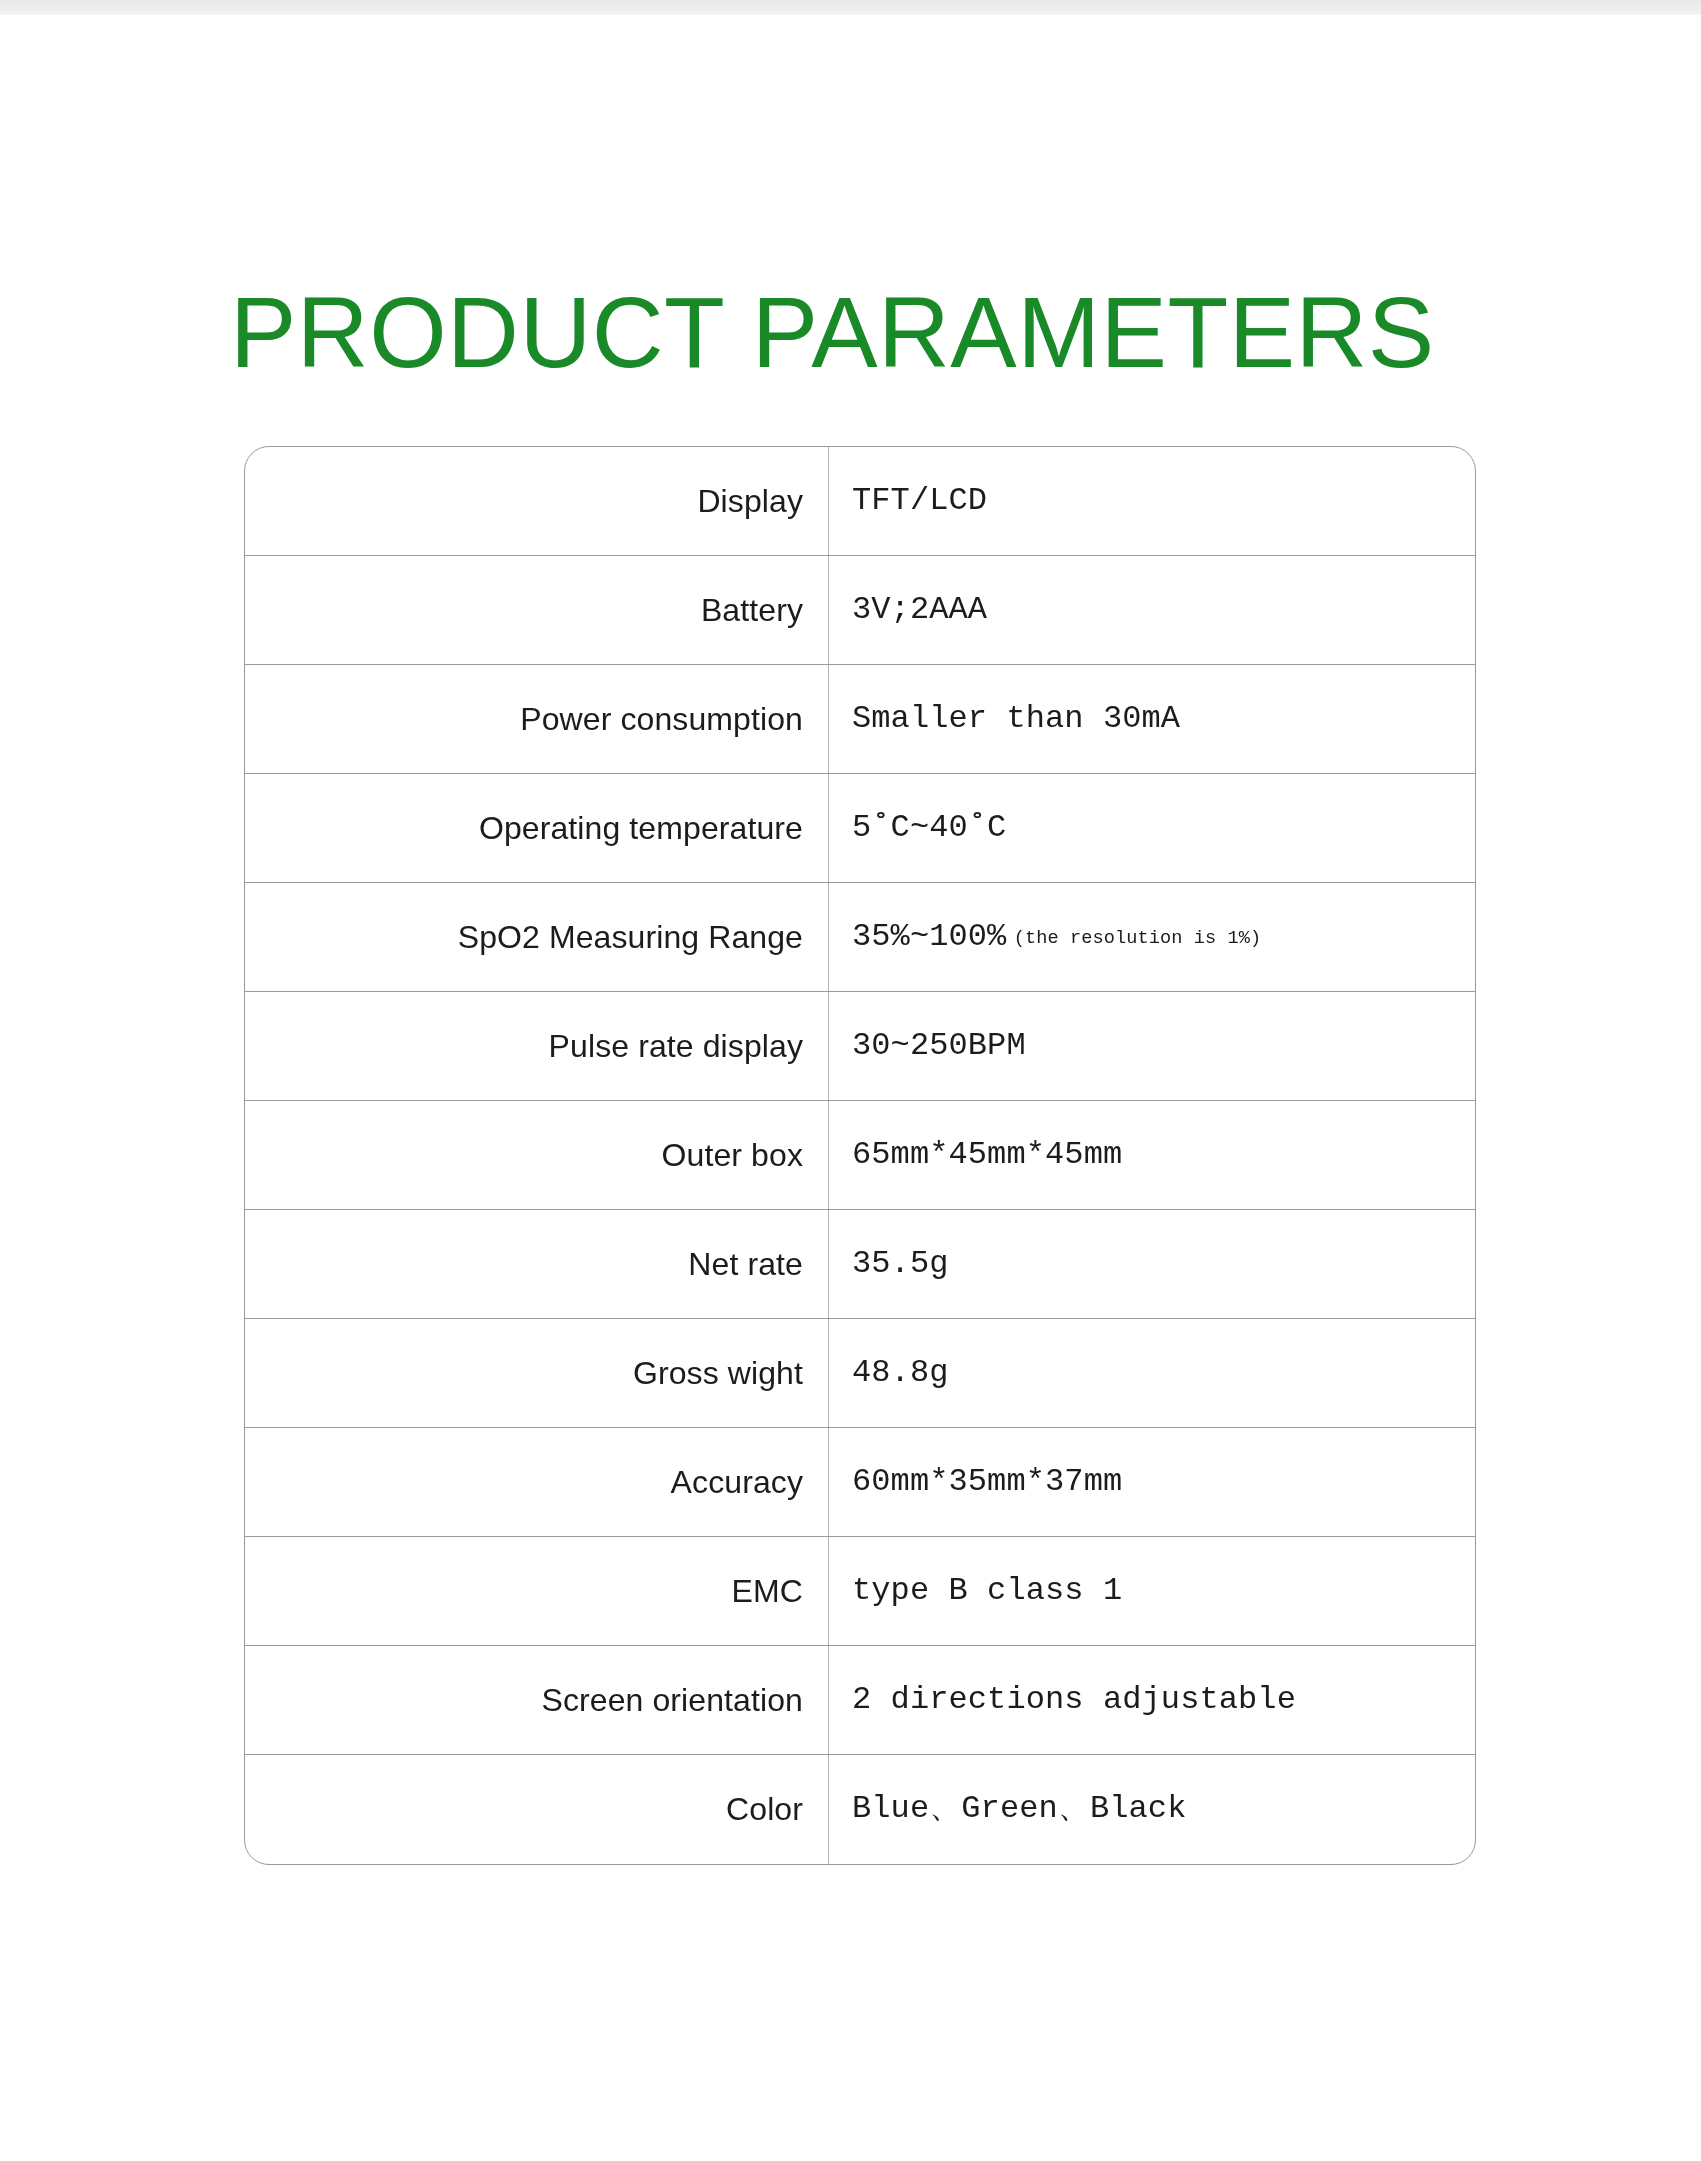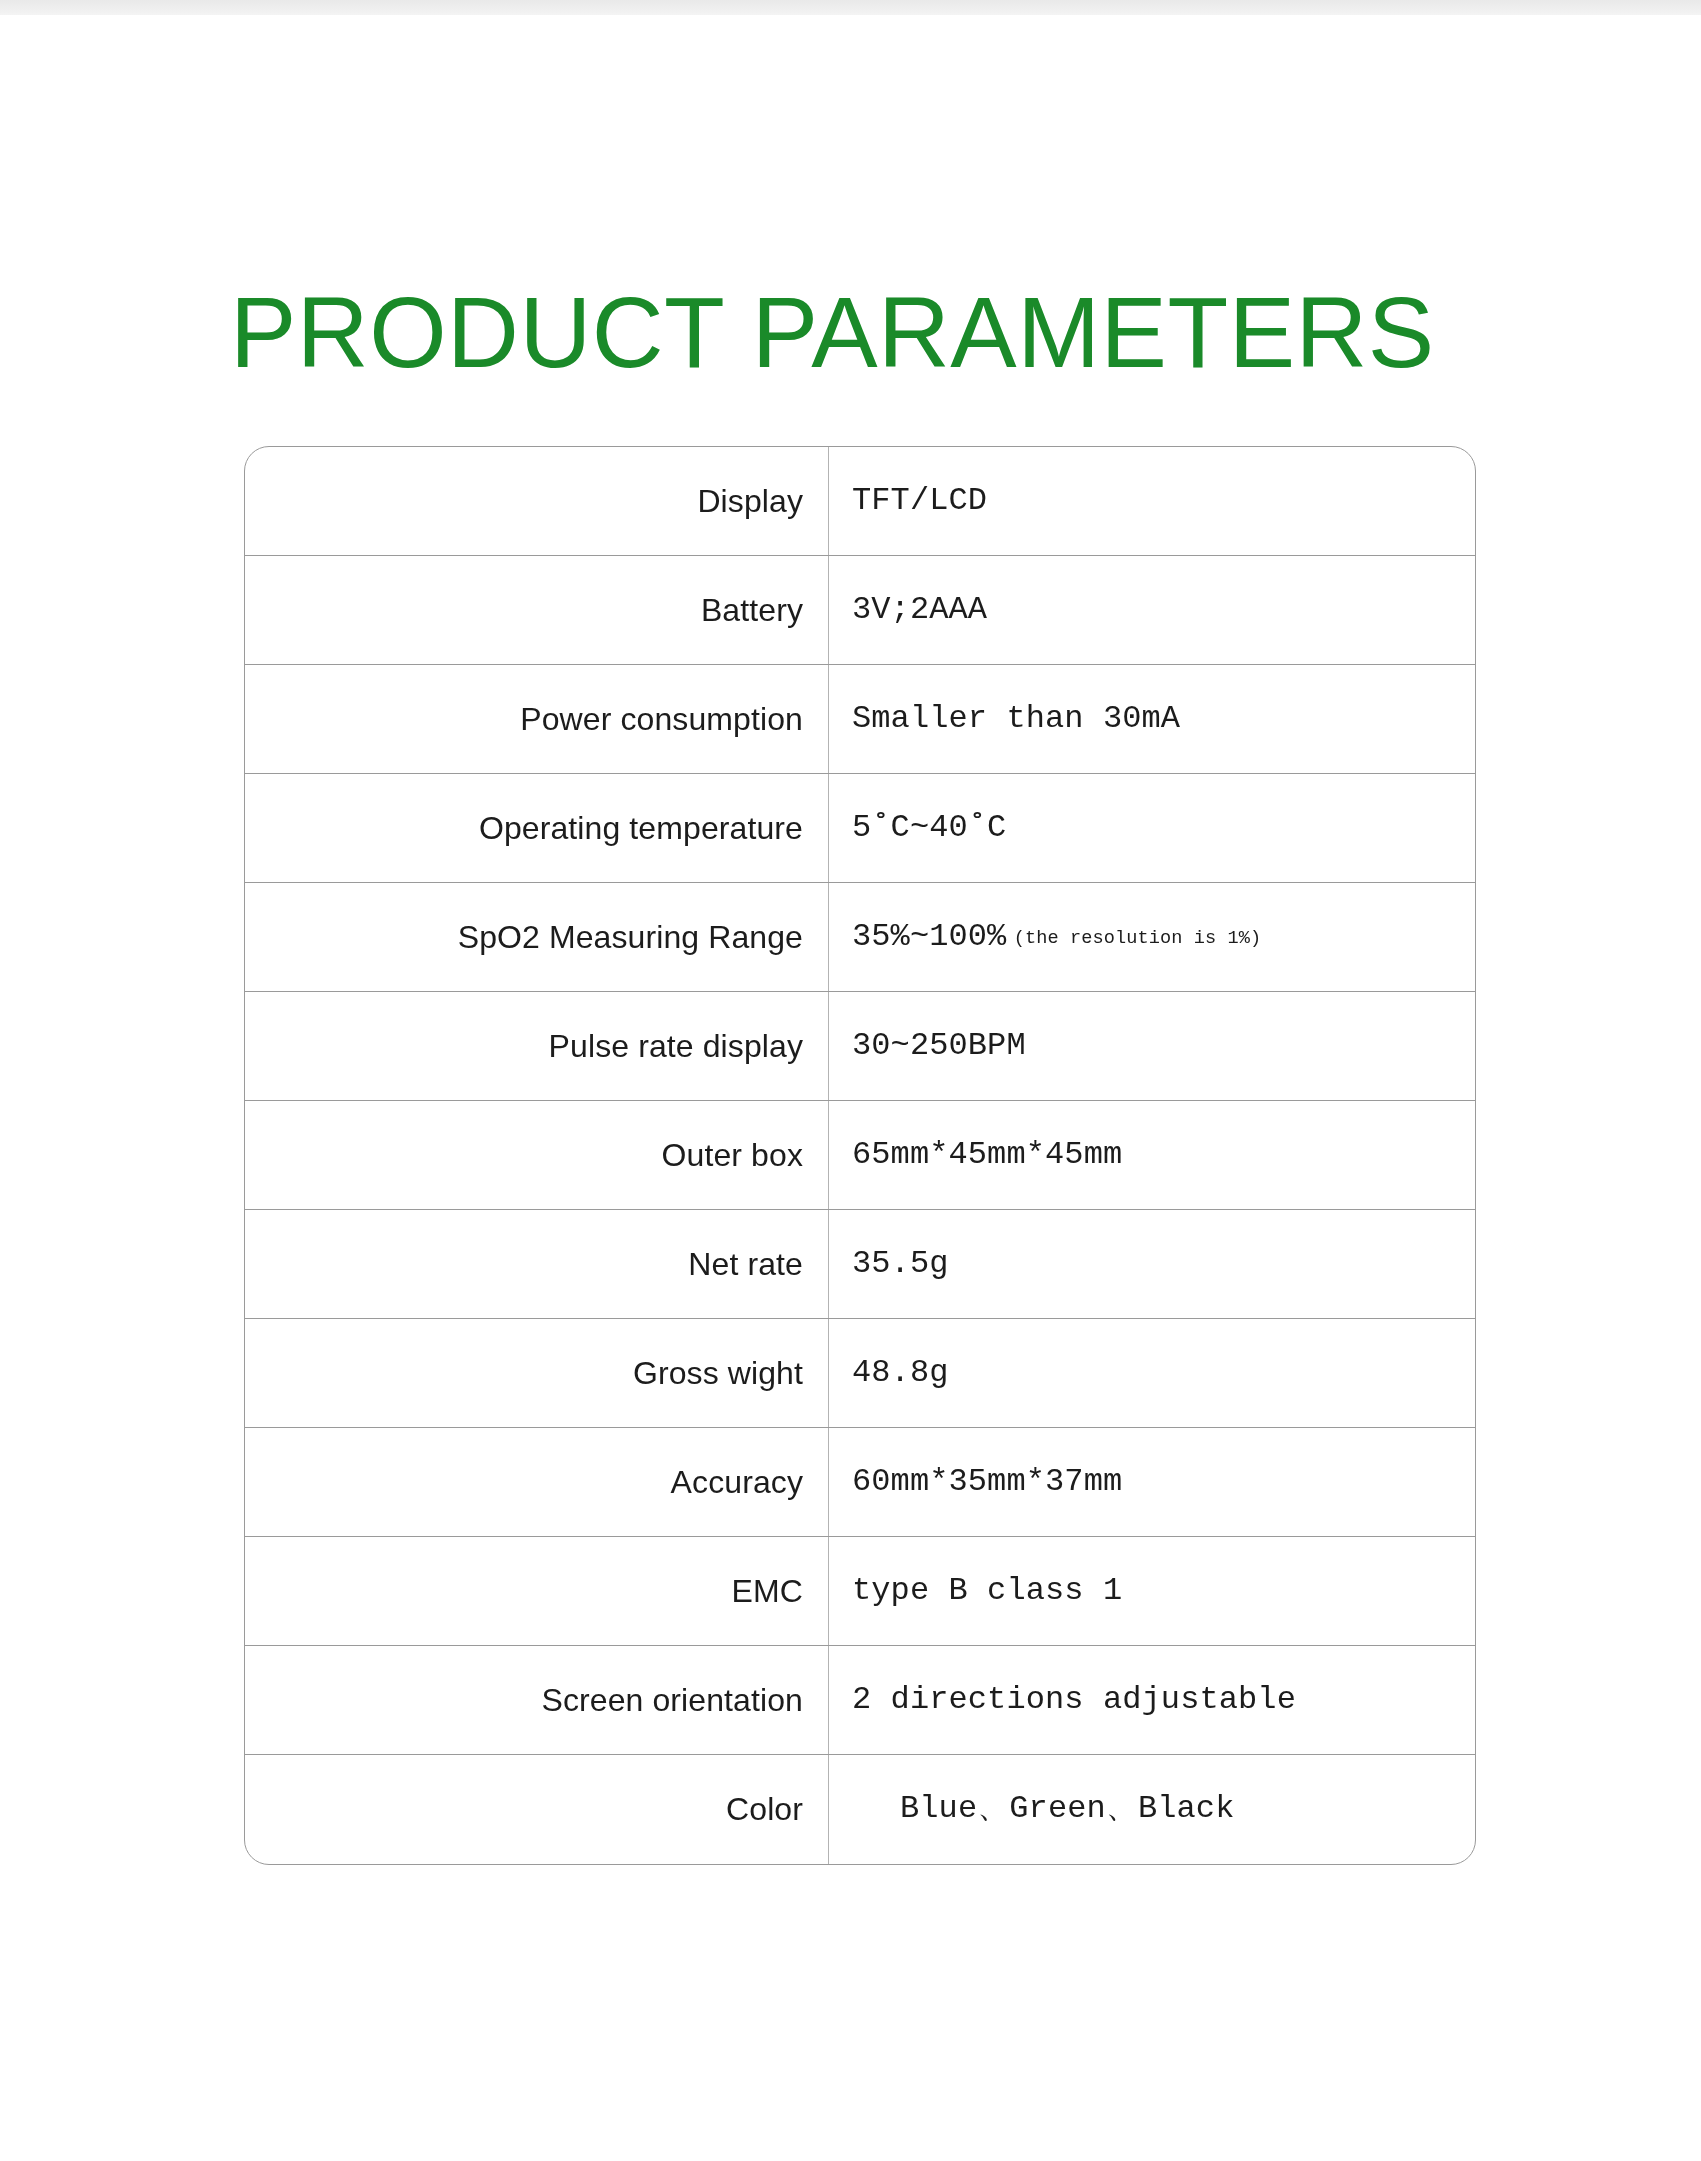--- a/index.html
+++ b/index.html
@@ -65,21 +65,20 @@
 
   .spec-row {
     display: flex;
     width: 100%;
     box-sizing: border-box;
     border-bottom: 1.6px solid #9a9a9a;
     min-height: 109px;
   }
   .spec-row:last-child {
     border-bottom: none;
-    gap: 48px;
   }
 
   .spec-label {
     width: 584px;
     flex: 0 0 584px;
     box-sizing: border-box;
     border-right: 1.6px solid #b3b3b3;
     display: flex;
     align-items: center;
     justify-content: flex-end;

